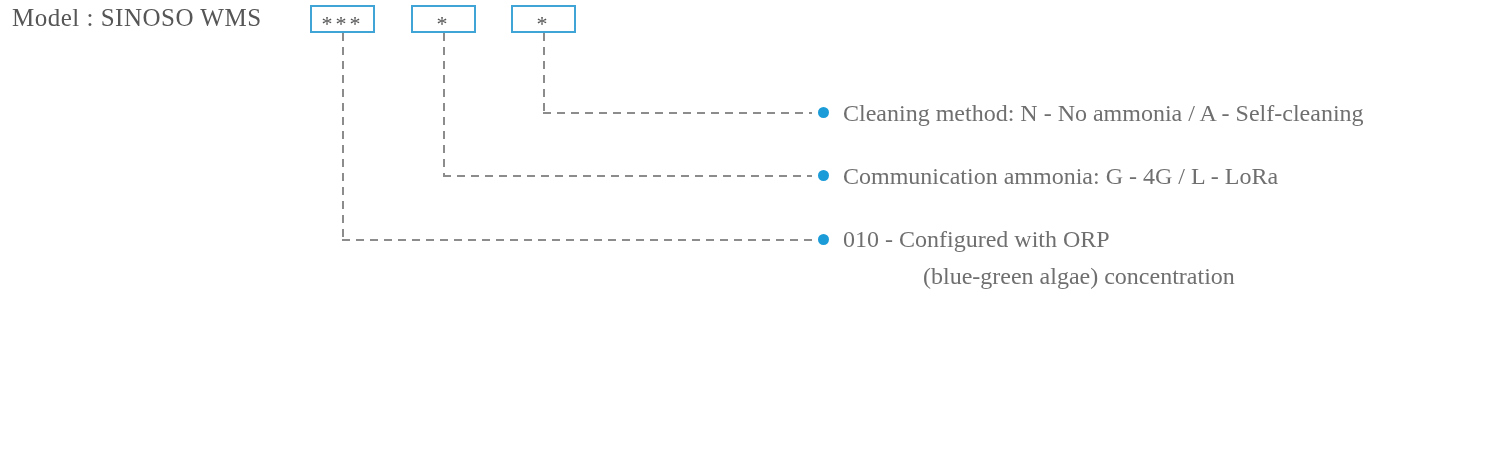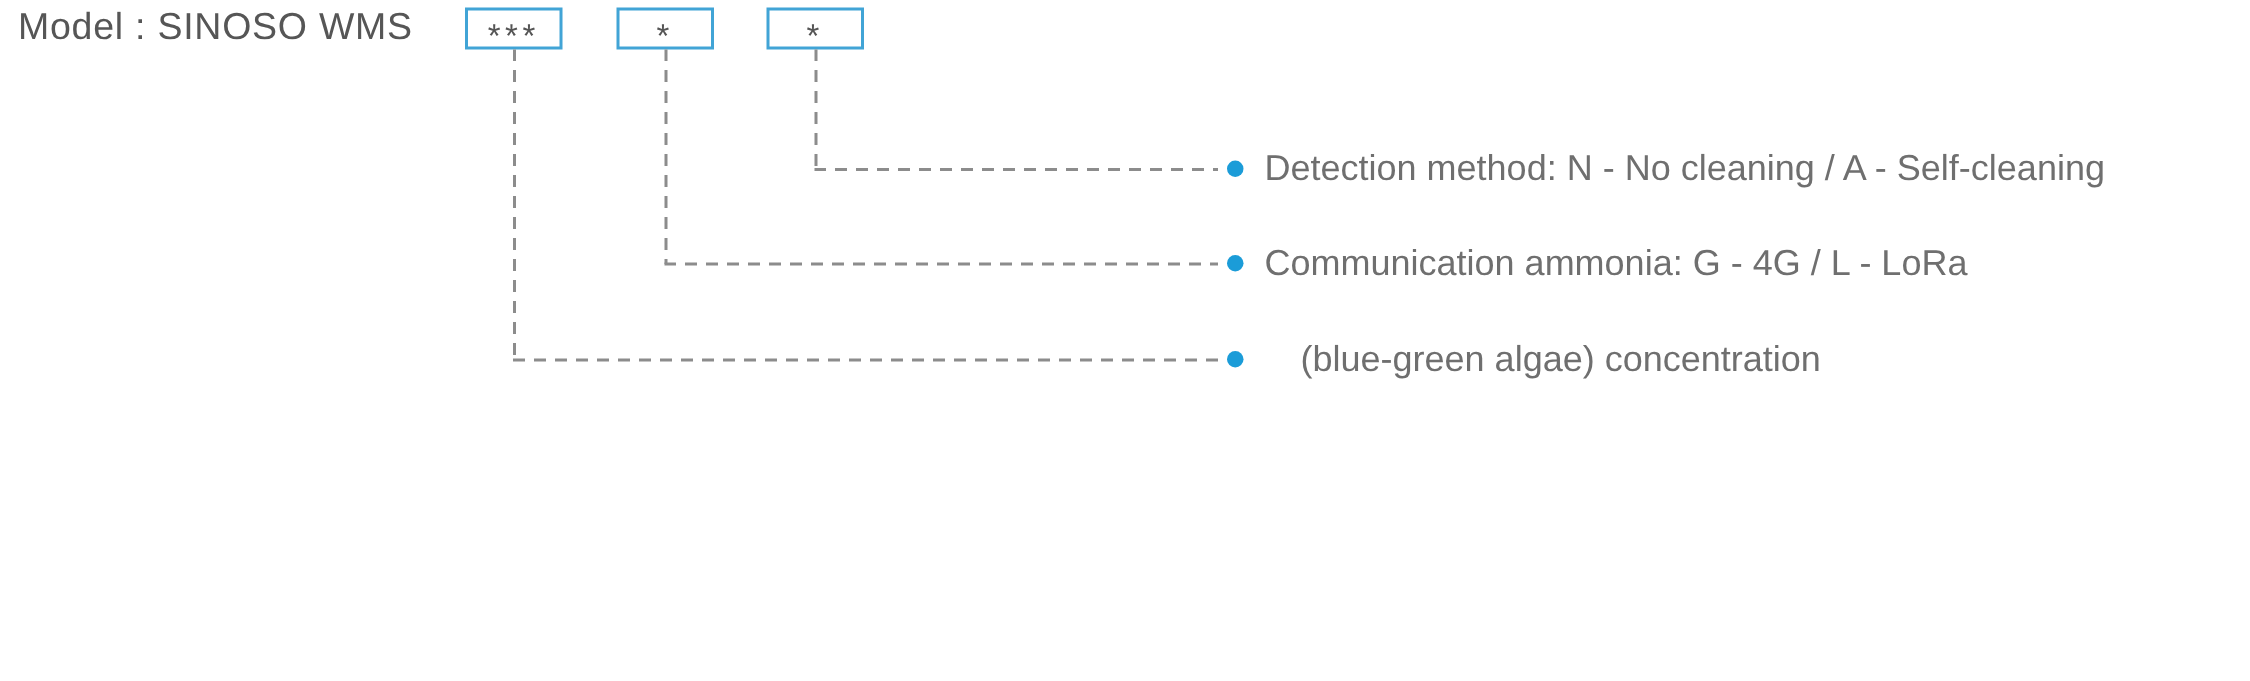--- a/index.html
+++ b/index.html
@@ -9,21 +9,21 @@
     --text:#6f6f6f;
     --title:#565656;
   }
   *{margin:0;padding:0;box-sizing:border-box;}
   html,body{background:#ffffff;}
   .canvas{
     position:relative;
     width:1500px;
     height:454px;
     background:#ffffff;
-    font-family:Liberation Sans, sans-serif;
+    font-family:Liberation Serif, serif;
     overflow:hidden;
   }
   .title{
     position:absolute;
     left:12px;
     top:4px;
     font-size:25px;
     font-weight:300;
     letter-spacing:0.5px;
     color:var(--title);
@@ -80,21 +80,21 @@
     position:absolute;
     left:843px;
     font-size:24px;
     font-weight:300;
     color:var(--text);
     white-space:nowrap;
   }
   .callout-cleaning{top:99px;line-height:28px;}
   .callout-communication{top:162px;line-height:28px;}
   .callout-detection{top:221px;line-height:37px;}
-  .opt-continuation{margin-left:24px;}
+  .opt-continuation{margin-left:80px;}
 </style>
 </head>
 <body>
 
 <div class="canvas">
 
   <div class="title">Model : SINOSO WMS</div>
 
   <div class="code-box box-1">
     <span class="stars">***</span>
@@ -111,21 +111,22 @@
   <div class="vline v-cleaning"></div>
 
   <div class="hline h-cleaning"></div>
   <div class="hline h-communication"></div>
   <div class="hline h-detection"></div>
 
   <div class="dot dot-cleaning"></div>
   <div class="dot dot-communication"></div>
   <div class="dot dot-detection"></div>
 
-  <div class="callout callout-cleaning">Detection method: N - No cleaning / A - Self-cleaning</div>
+  <div class="callout callout-cleaning">Cleaning method: N - No ammonia / A - Self-cleaning</div>
 
   <div class="callout callout-communication">Communication ammonia: G - 4G / L - LoRa</div>
 
   <div class="callout callout-detection">
+    <div class="opt">010 - Configured with ORP</div>
     <div class="opt opt-continuation">(blue-green algae) concentration</div>
   </div>
 
 </div>
 
 </body></html>

